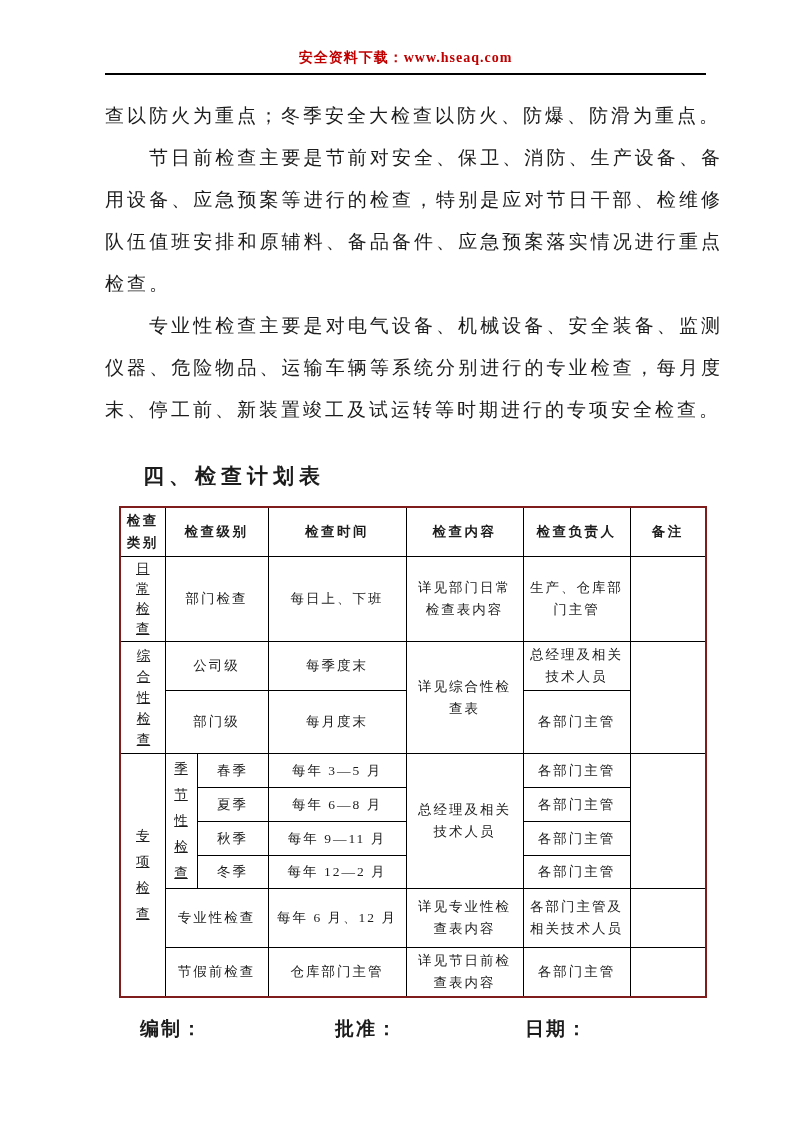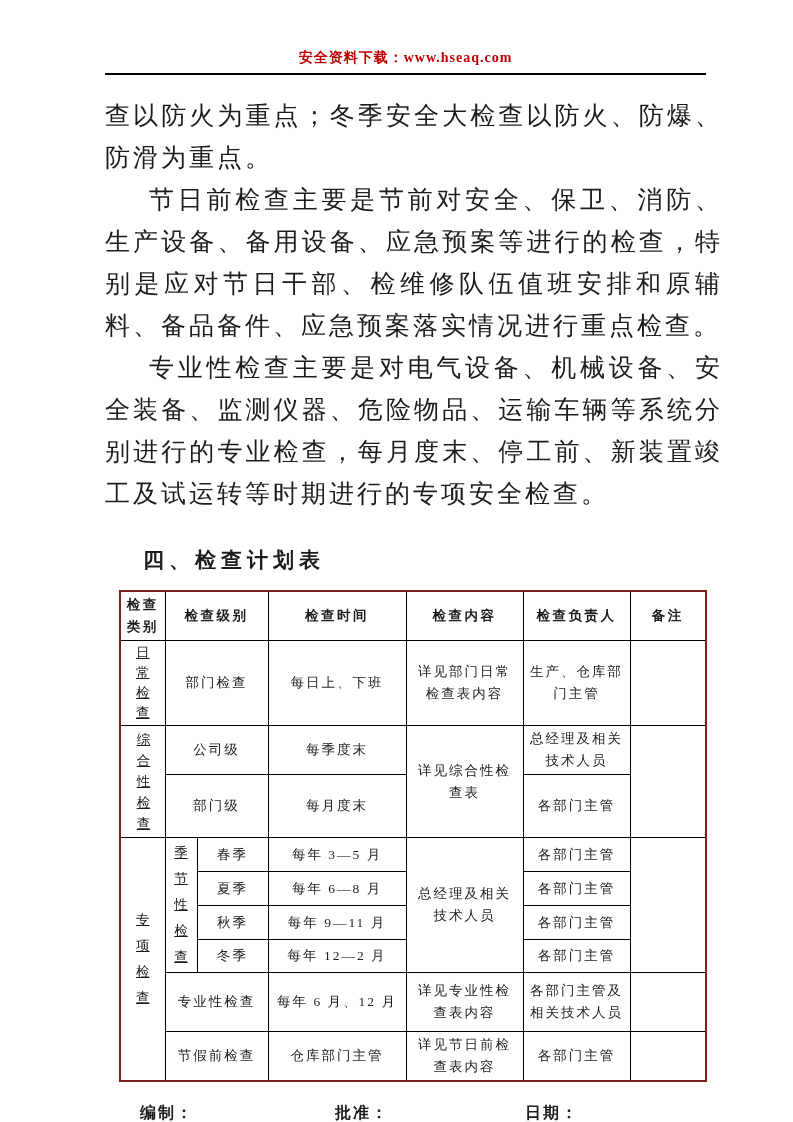--- a/index.html
+++ b/index.html
@@ -26,21 +26,21 @@
 
   .header-rule {
     border: none;
     border-top: 2px solid #000000;
     margin-top: 5px;
   }
 
   .body-text {
     margin-top: 20px;
     width: 618px;
-    font-size: 25px;
+    font-size: 19px;
     letter-spacing: 3px;
     line-height: 42px;
     text-align: justify;
   }
   .body-text p { margin: 0; text-indent: 44px; }
   .body-text p.no-indent { text-indent: 0; }
 
   .section-title {
     margin-top: 30px;
     margin-left: 38px;
@@ -90,21 +90,21 @@
   .vt-daily   { line-height: 20px; }
   .vt-comp    { line-height: 21px; text-align: right; }
   .vt-season  { line-height: 26px; }
   .vt-special { line-height: 26px; }
 
   td.top-align { vertical-align: top; padding-top: 3px; }
 
   .sign-row {
     margin-top: 20px;
     display: flex;
-    font-size: 16px;
+    font-size: 19px;
     font-weight: bold;
     letter-spacing: 2px;
     line-height: 22px;
   }
   .sign-row .sign-prepared { margin-left: 35px; width: 195px; }
   .sign-row .sign-approved { width: 190px; }
 </style>
 </head>
 <body>
 

